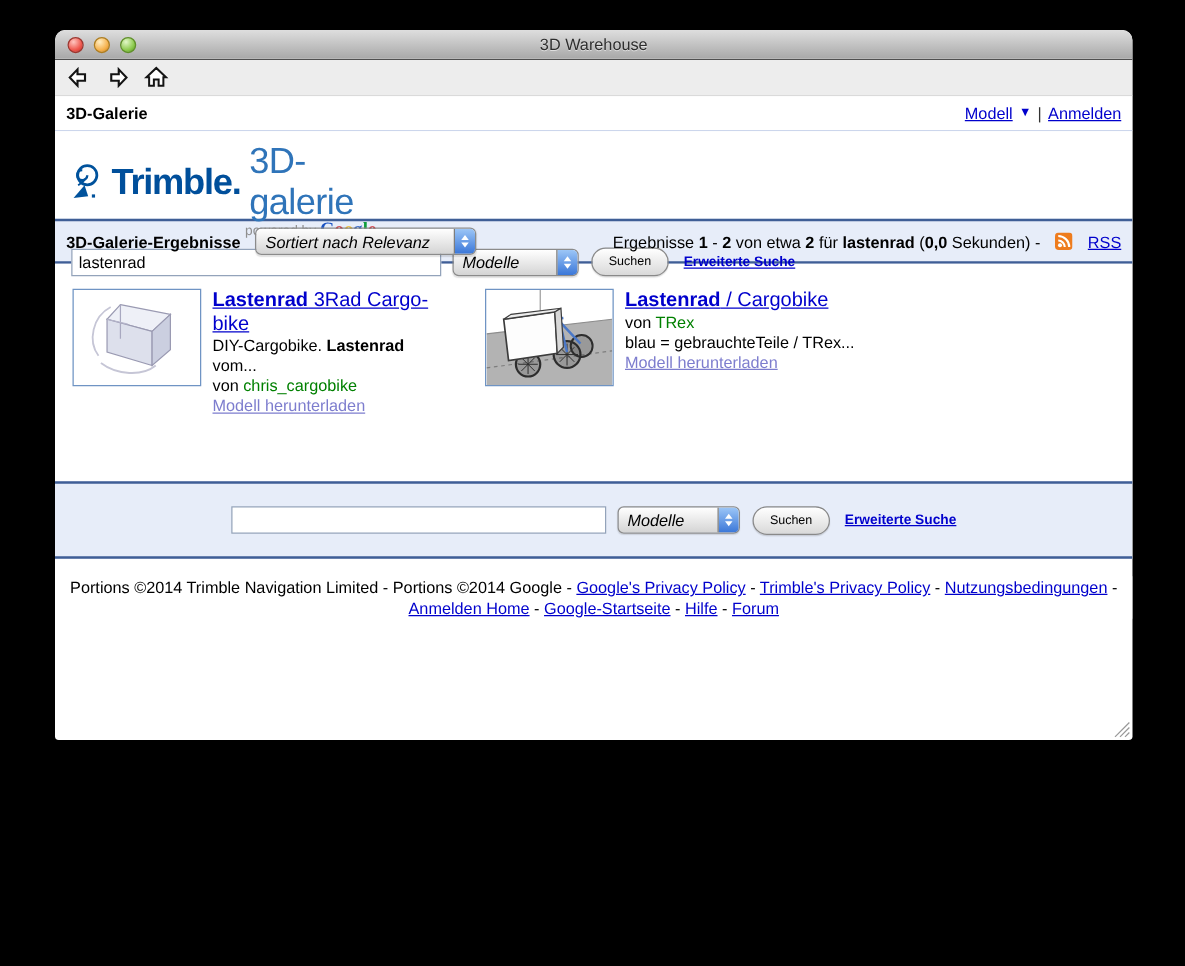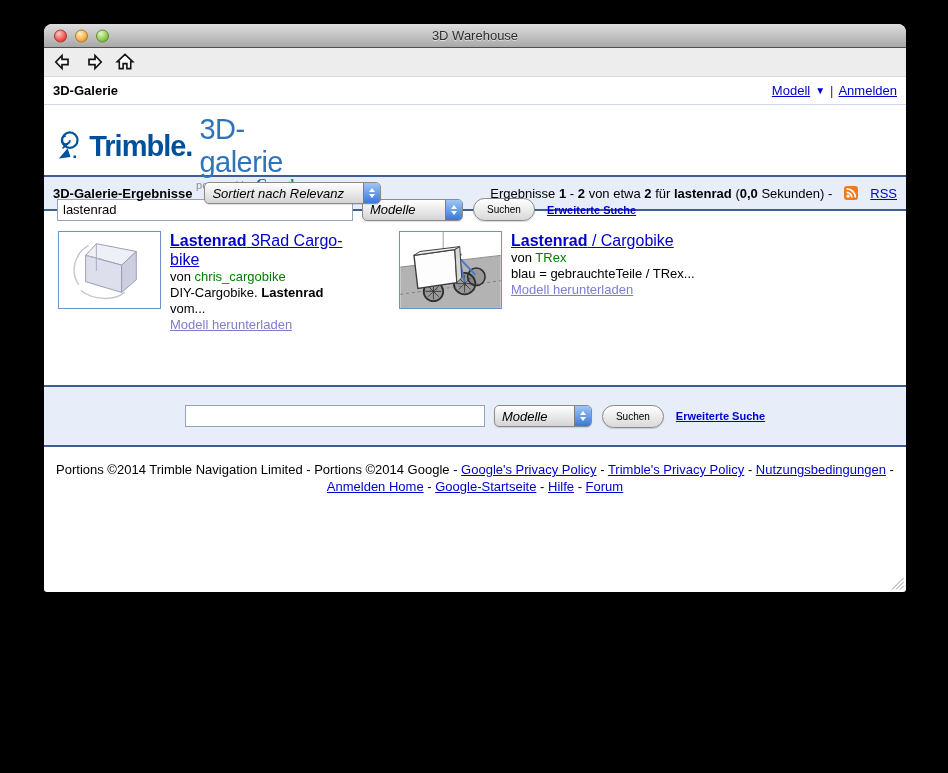--- a/index.html
+++ b/index.html
@@ -65,21 +65,21 @@
   .aqua-btn { height: 23px; border: 1px solid #898989; border-radius: 11.5px; background: linear-gradient(#ffffff, #d9d9d9); font-size: 10px; font-family: inherit; padding: 4px 13px; margin-left: 10px; cursor: pointer; box-shadow: 0 1px 1px rgba(0,0,0,.15); color: #000; }
   .adv-link { font-size: 11px; font-weight: bold; margin-left: 12px; }
 
   
   .results-bar { height: 36px; background: #e7edf9; border-top: 2px solid #3f5e96; border-bottom: 2px solid #3f5e96; display: flex; align-items: center; padding: 0 9px; font-size: 13px; gap: 12px; }
   .rb-title { font-weight: bold; white-space: nowrap; }
   .rb-stats { margin-left: auto; display: flex; align-items: center; gap: 12px; white-space: nowrap; }
   .rss-icon { width: 14px; height: 14px; display: inline-block; vertical-align: -2px; }
 
   
-  .results-area { display: flex; padding: 20px 0 0 14px; gap: 29px; height: 174px; background: #fff; }
+  .results-area { display: flex; padding: 20px 0 0 14px; gap: 18px; height: 174px; background: #fff; }
   .result { display: flex; width: 312px; }
   .thumb { width: 103px; height: 78px; border: 1px solid #6f94c4; background: #fff; flex: none; display: block; }
   .result-text { margin-left: 9px; width: 186px; font-size: 13px; line-height: 16px; }
   .result-title { font-size: 16px; line-height: 19px; color: #0000cc; text-decoration: underline; display: inline; cursor: pointer; }
   .author-link { color: #008000; cursor: pointer; }
   .download-link { color: #7d7dce; text-decoration: underline; cursor: pointer; }
 
   
   .bottom-band { height: 62px; background: #e7edf9; border-top: 2px solid #3f5e96; border-bottom: 2px solid #3f5e96; display: flex; align-items: center; justify-content: center; }
   .bottom-query { width: 300px; }
@@ -196,25 +196,25 @@
         <path d="M30,14 C15,22 11,42 20,54" fill="none" stroke="#c6c6d6" stroke-width="1.5"></path>
         <path d="M22,60 C35,70 56,71 67,62" fill="none" stroke="#c6c6d6" stroke-width="1.5"></path>
         <polygon points="38,12 79,20 64,34 27,24" fill="#eef0f7" stroke="#9a9ab2" stroke-width="1"></polygon>
         <polygon points="27,24 64,34 64,62 27,51" fill="#dde0ec" stroke="#9a9ab2" stroke-width="1"></polygon>
         <polygon points="64,34 79,20 79,49 64,62" fill="#cbcfe0" stroke="#9a9ab2" stroke-width="1"></polygon>
         <line x1="38" y1="12" x2="38" y2="40" stroke="#a8a8c0" stroke-width="1"></line>
         <line x1="27" y1="24" x2="44" y2="28" stroke="#b5b5ca" stroke-width="1"></line>
       </svg>
       <div class="result-text">
         <a class="result-title"><b>Lastenrad</b><span> 3Rad Cargo-bike</span></a>
+        <div><span>DIY-Cargobike. </span><b>Lastenrad</b><span> vom...</span></div>
         <div>
           <span>von</span>
           <a class="author-link">chris_cargobike</a>
         </div>
-        <div><span>DIY-Cargobike. </span><b>Lastenrad</b><span> vom...</span></div>
         <a class="download-link">Modell herunterladen</a>
       </div>
     </div>
 
     <div class="result">
       <svg class="thumb" viewBox="0 0 103 78">
         <polygon points="0,36 103,24 103,78 0,78" fill="#b3b3b3"></polygon>
         <line x1="0" y1="36" x2="103" y2="24" stroke="#8d8d8d" stroke-width="1"></line>
         <line x1="44" y1="0" x2="44" y2="27" stroke="#9c9c9c" stroke-width="1"></line>
         <path d="M0,64 L103,50" stroke="#7d7d7d" stroke-width="1" stroke-dasharray="3,3" fill="none"></path>

